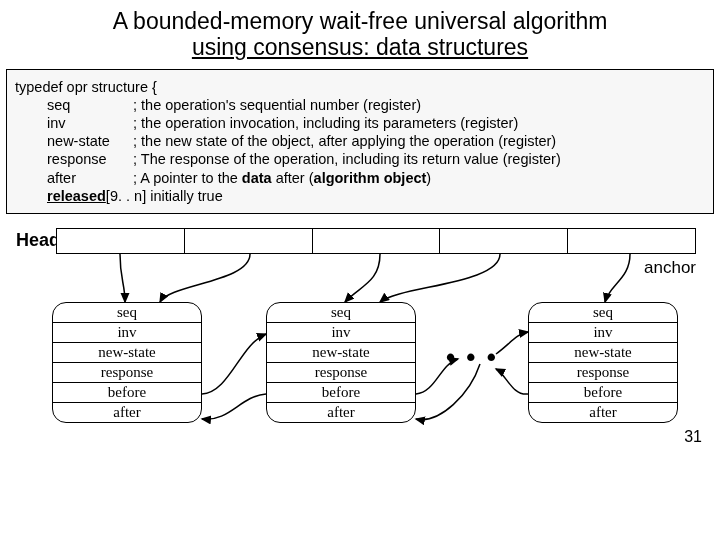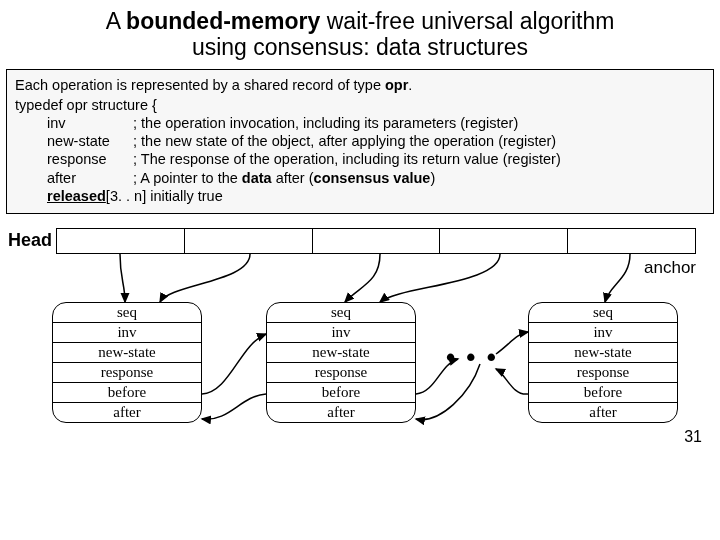--- a/index.html
+++ b/index.html
@@ -10,43 +10,43 @@
     font-family: "Comic Sans MS", "Comic Sans", cursive, sans-serif;
     position: relative;
     overflow: hidden;
   }
   .title {
     text-align: center;
     font-size: 23px;
     padding: 8px 20px 2px;
     line-height: 1.15;
   }
-  .title .l1 b { font-weight: bold; text-align: right; }
-  .title .l2 { display: block; }
+  .title .l1 b { font-weight: normal; text-align: right; }
+  .title .l2 { display: block; text-decoration: underline; }
   .defbox {
     margin: 6px 6px 0;
     border: 1px solid #000;
     background: #f7f7f7;
     padding: 6px 8px 8px;
     font-size: 14.5px;
     line-height: 1.25;
   }
   .defbox .line1 b { font-weight: bold; }
   .defbox .code { margin-top: 2px; }
   .defbox .field { padding-left: 32px; }
   .defbox .kw { display: inline-block; min-width: 86px; }
   .defbox .u { text-decoration: underline; }
   .arena {
     position: relative;
     height: 230px;
     margin-top: 10px;
   }
   .headlbl {
     position: absolute;
-    left: 8px; top: 6px;
+    left: 16px; top: 6px;
     font-size: 18px;
     font-weight: bold;
   }
   .headarr {
     position: absolute;
     left: 56px; top: 4px;
     width: 640px; height: 26px;
     border: 1.5px solid #000;
     background: #fff;
     display: flex;
@@ -100,34 +100,32 @@
 <body>
 
 <div class="title">
   <span class="l1">
     <span>A </span><b>bounded-memory</b><span> wait-free universal algorithm</span>
   </span>
   <span class="l2">using consensus: data structures</span>
 </div>
 
 <div class="defbox">
-  <div class="line1">
-    <span>Each operation is represented by a shared record of type </span><b>opr</b><span>.</span>
-  </div>
   <div class="code">typedef opr structure {</div>
 
+  <div class="field"><span class="kw">seq</span><span>; the operation's sequential number (register)</span></div>
   <div class="field"><span class="kw">inv</span><span>; the operation invocation, including its parameters (register)</span></div>
   <div class="field"><span class="kw">new-state</span><span>; the new state of the object, after applying the operation (register)</span></div>
   <div class="field"><span class="kw">response</span><span>; The response of the operation, including its return value (register)</span></div>
 
   <div class="field">
-    <span class="kw">after</span><span>; A pointer to the </span><b>data</b><span> after (</span><b>consensus value</b><span>)</span>
+    <span class="kw">after</span><span>; A pointer to the </span><b>data</b><span> after (</span><b>algorithm object</b><span>)</span>
   </div>
   <div class="field">
-    <span class="kw u" style="font-weight:bold;min-width:0">released</span><span>[3. . n] initially true</span>
+    <span class="kw u" style="font-weight:bold;min-width:0">released</span><span>[9. . n] initially true</span>
   </div>
 </div>
 
 <div class="arena">
   <div class="headlbl">Head</div>
   <div class="headarr">
     <div class="cell"></div>
     <div class="cell"></div>
     <div class="cell"></div>
     <div class="cell"></div>

